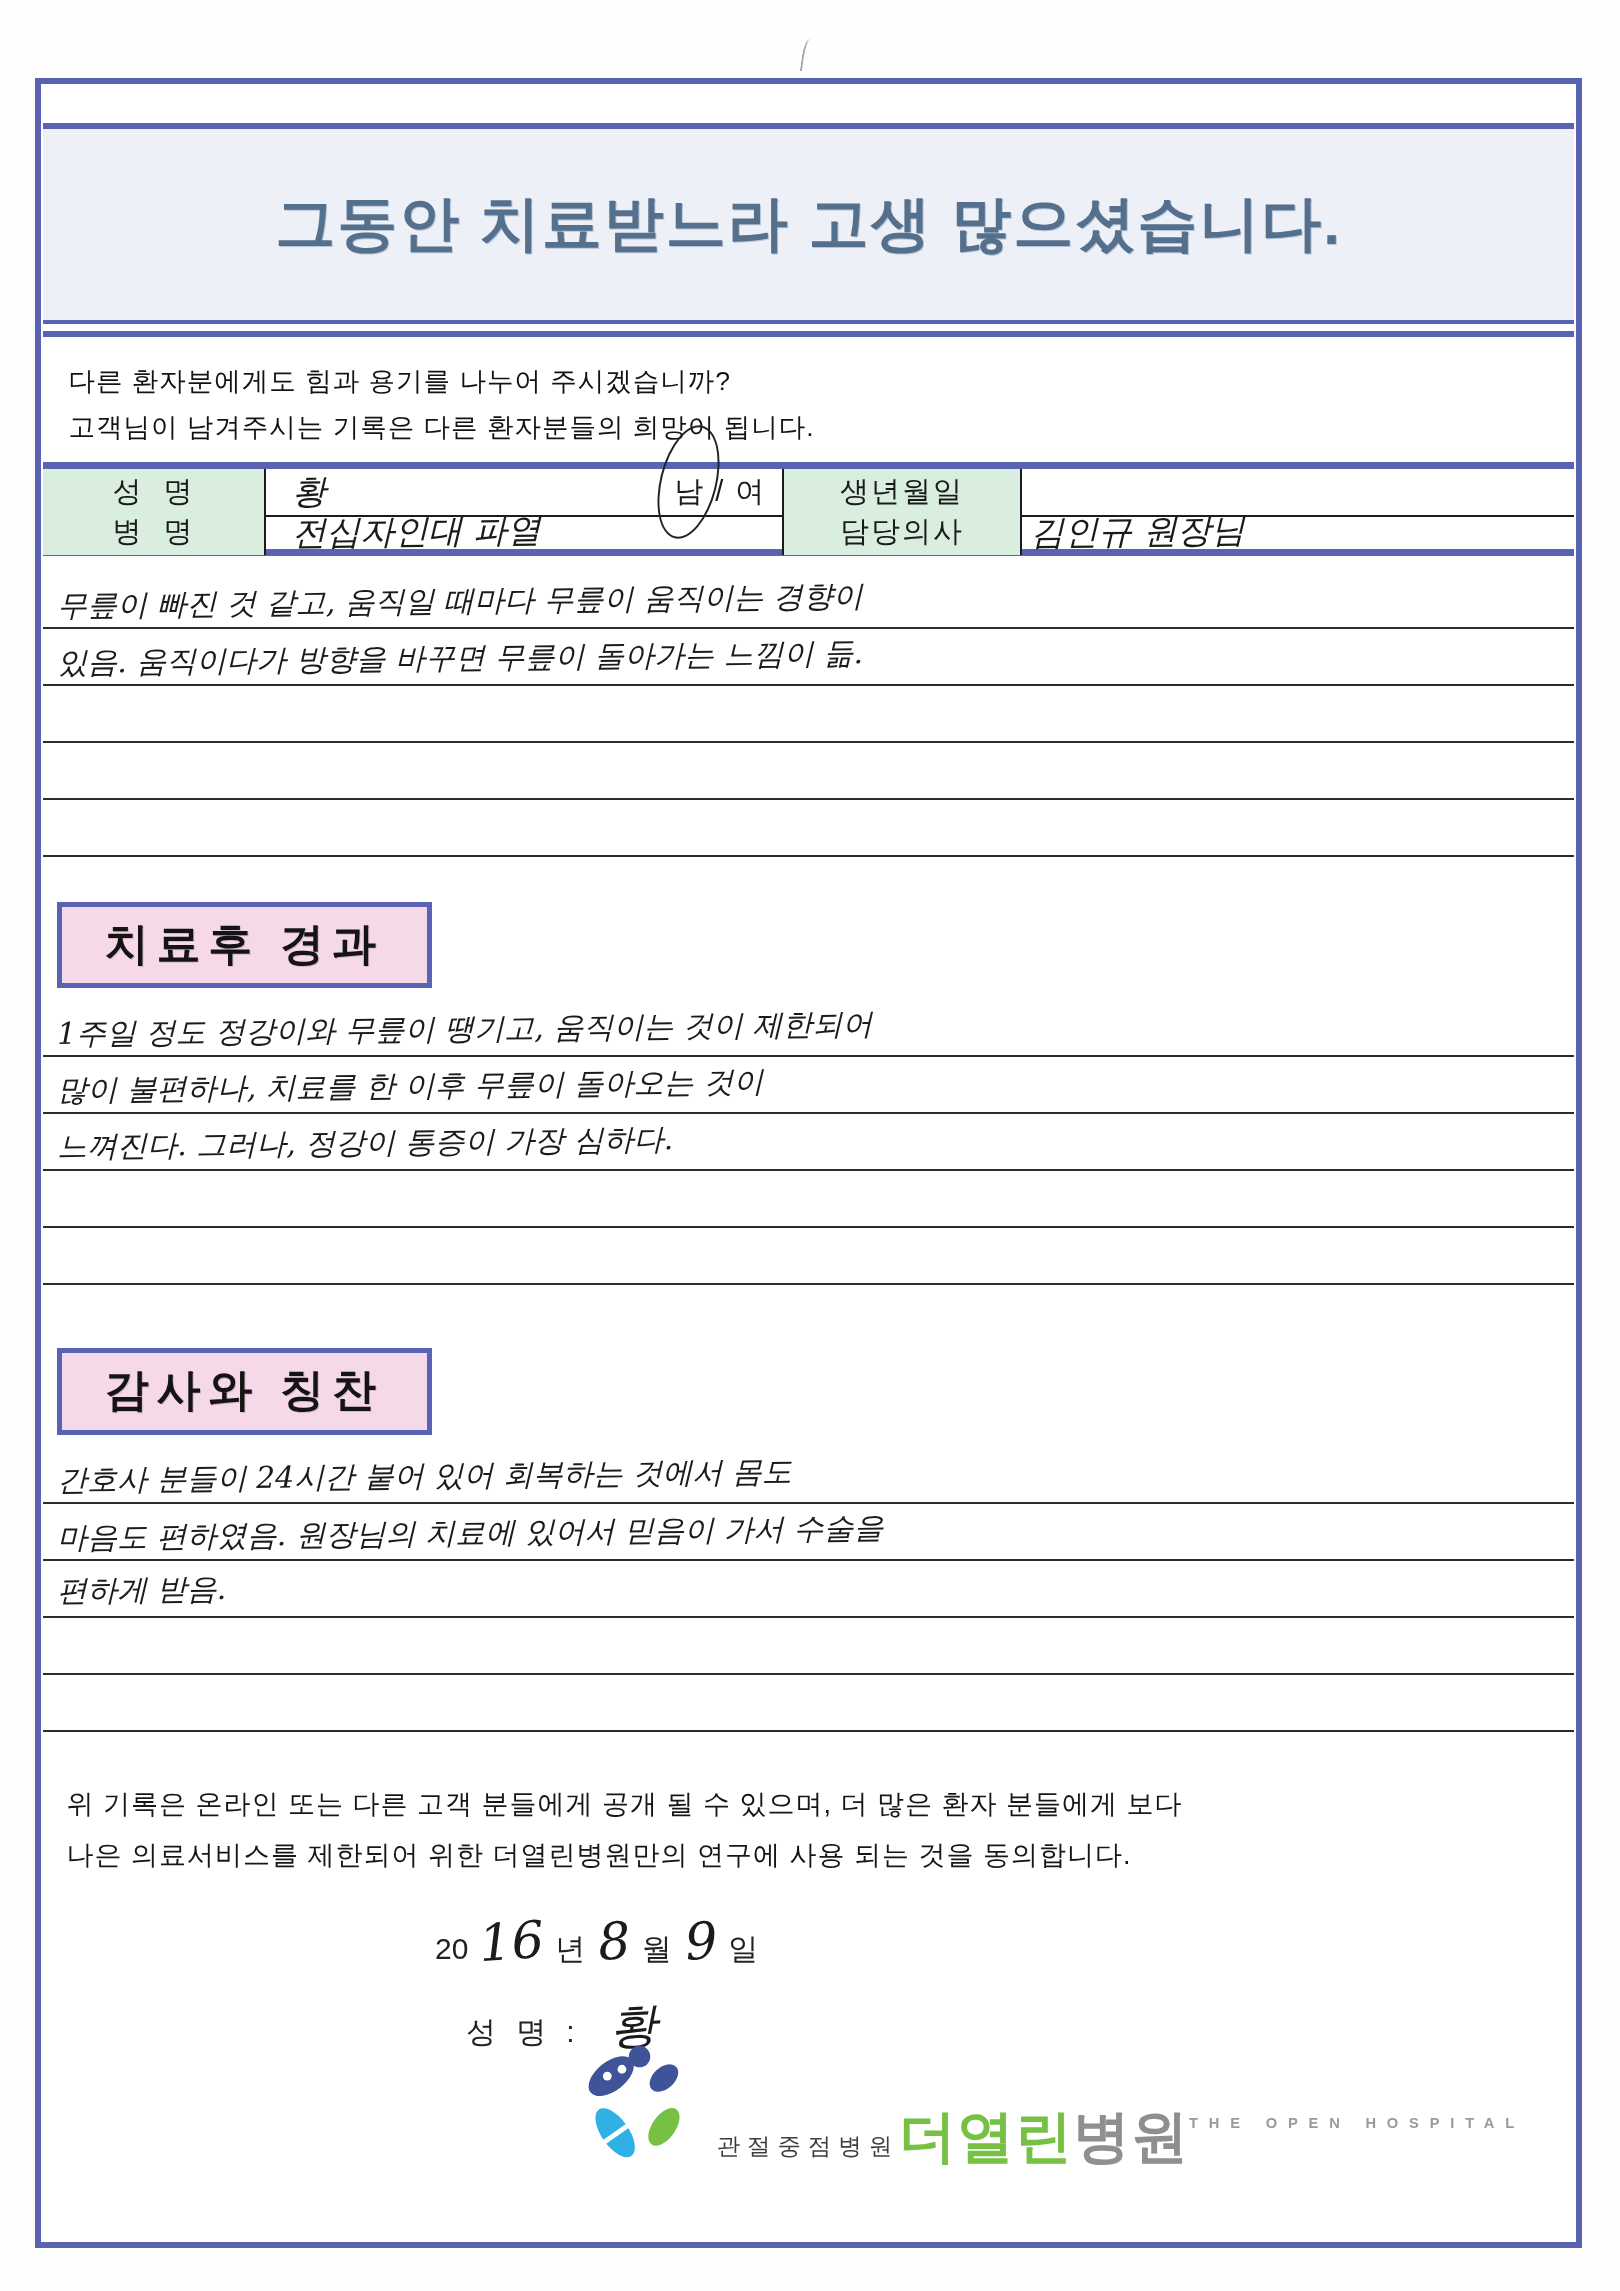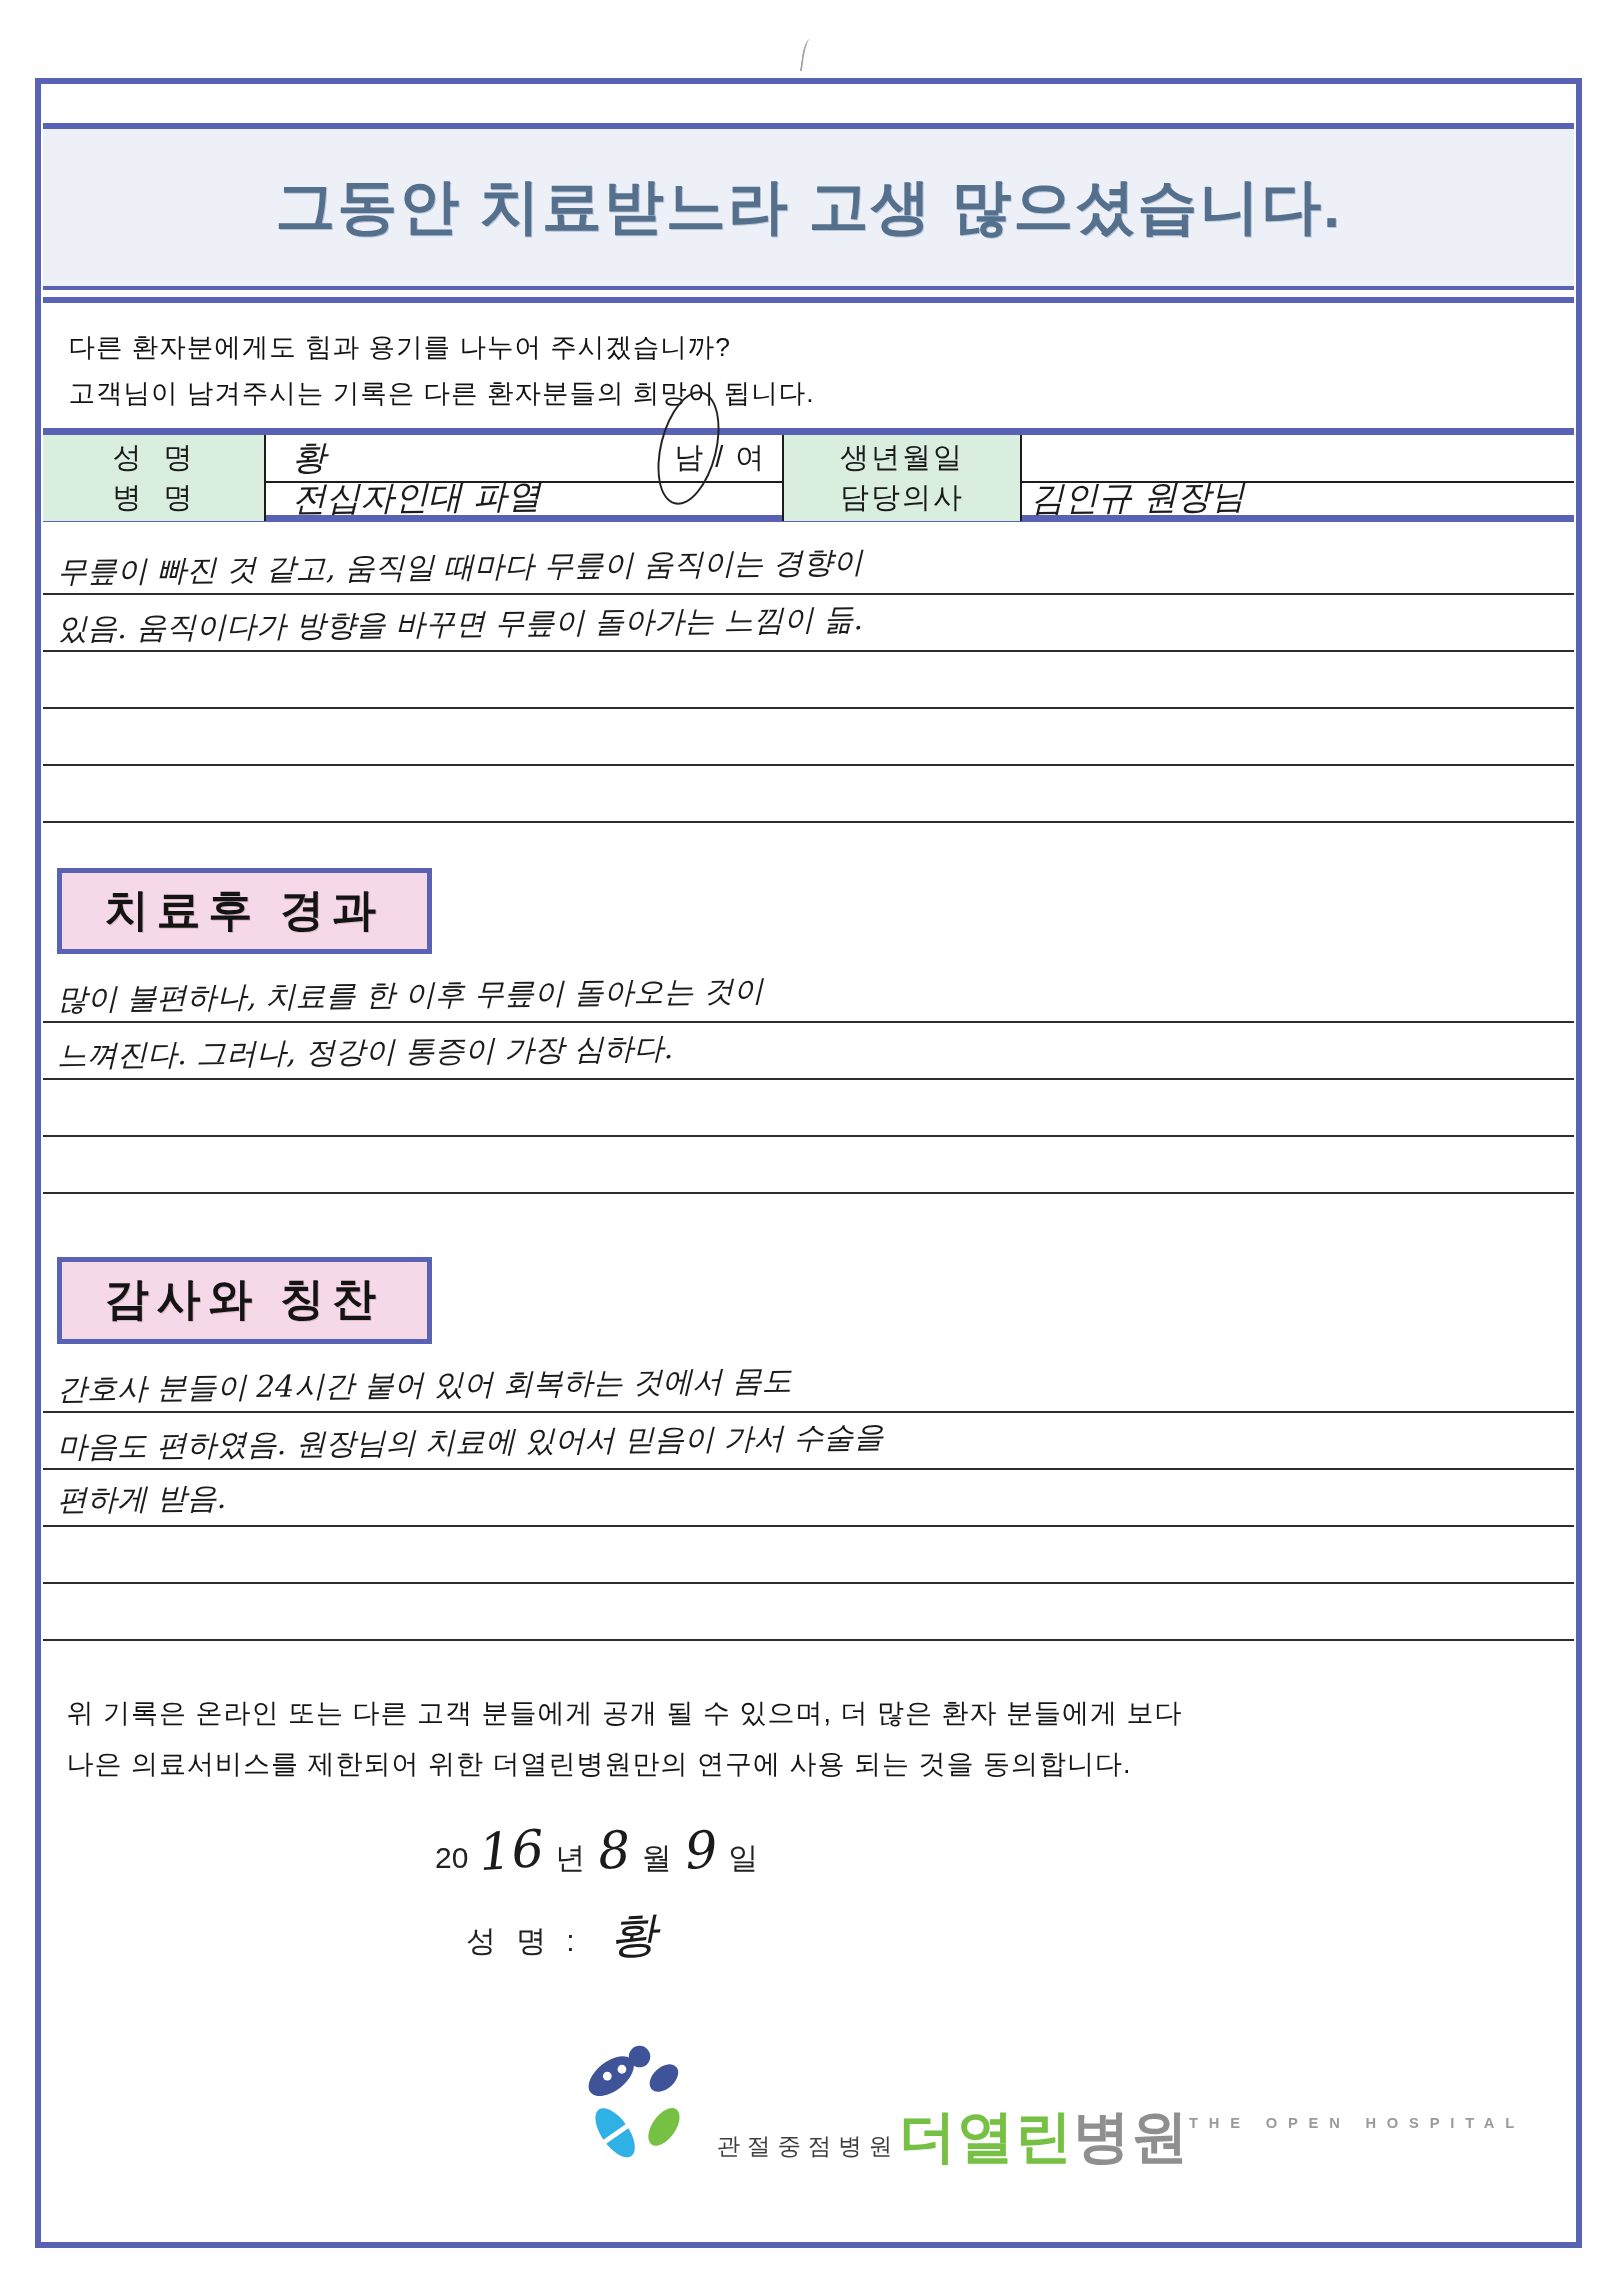--- a/index.html
+++ b/index.html
@@ -24,21 +24,21 @@
     border:6.9px solid #5a62b4; background:#ffffff; padding:0 0 0 0;
   }
   .inner{ padding:0 2px; }
 
   
   .banner{
     margin-top:39px;
     border-top:6.9px solid #5a62b4;
     border-bottom:4.9px solid #5a62b4;
     background:#eef0f8;
-    height:167px;
+    height:201px;
     display:flex; align-items:center; justify-content:center;
   }
   .banner-title{
     font-size:60px; font-weight:bold; color:#55708d; letter-spacing:2px;
     text-shadow:1px 1px 0 #b9c4d6;
   }
   .banner-underline{ height:5.9px; background:#5a62b4; margin-top:6.9px; }
 
   
   .intro{ margin:21.6px 0 0 25.5px; font-size:26.5px; line-height:46px; color:#131313; letter-spacing:1px; }
@@ -183,20 +183,21 @@
           <div class="rule"><span class="hw"></span></div>
           <div class="rule"><span class="hw"></span></div>
         </div>
       </div>
 
       <div class="gap-s2"></div>
 
       <div class="section">
         <div class="section-header">치료후 경과</div>
         <div class="rules">
+          <div class="rule"><span class="hw">1주일 정도 정강이와 무릎이 땡기고, 움직이는 것이 제한되어</span></div>
           <div class="rule"><span class="hw">많이 불편하나, 치료를 한 이후 무릎이 돌아오는 것이</span></div>
           <div class="rule"><span class="hw">느껴진다. 그러나, 정강이 통증이 가장 심하다.</span></div>
           <div class="rule"><span class="hw"></span></div>
           <div class="rule"><span class="hw"></span></div>
         </div>
       </div>
 
       <div class="gap-s3"></div>
 
       <div class="section">

